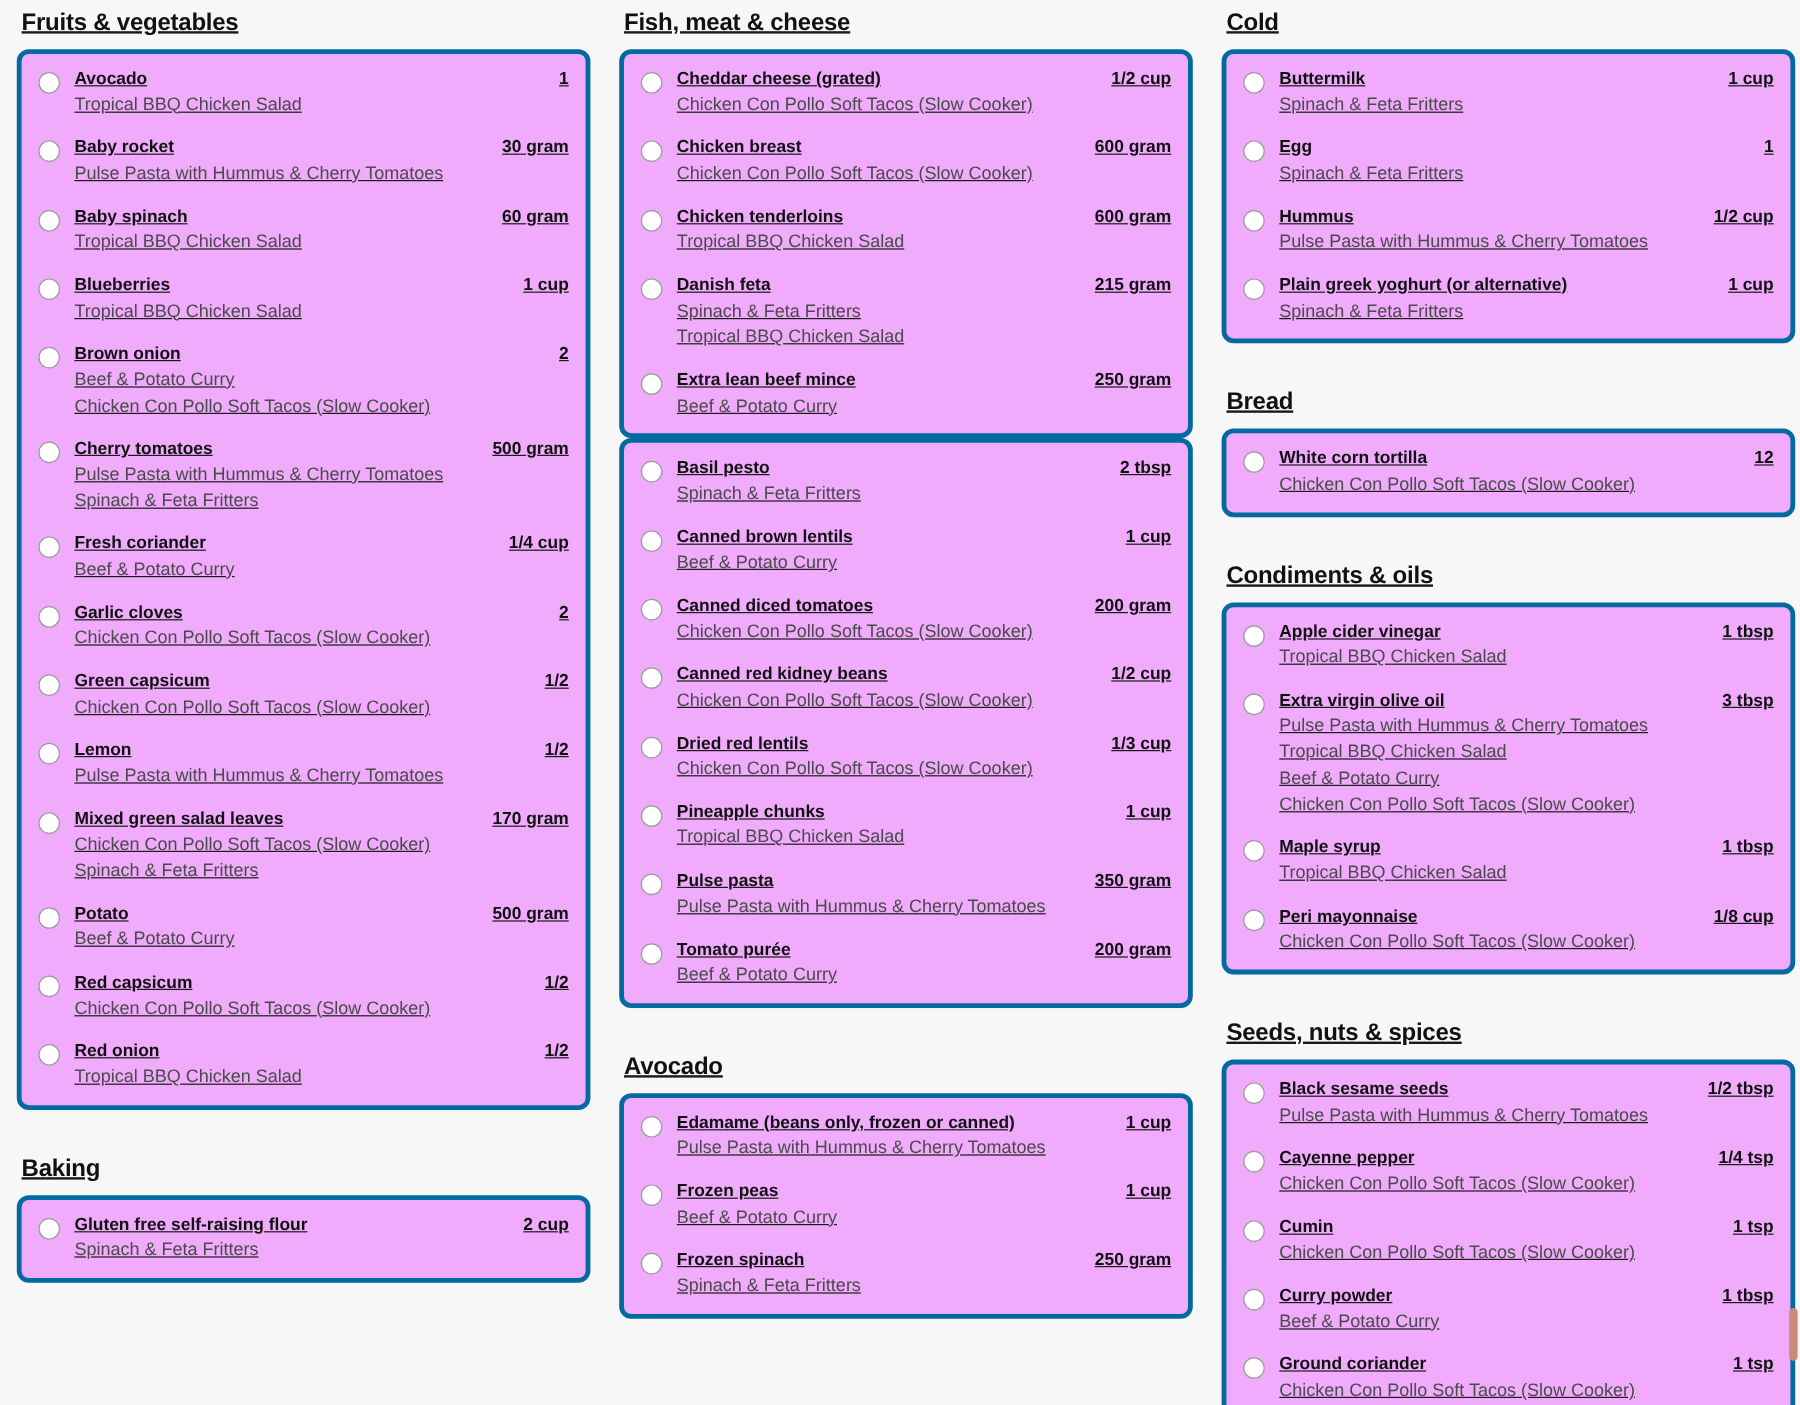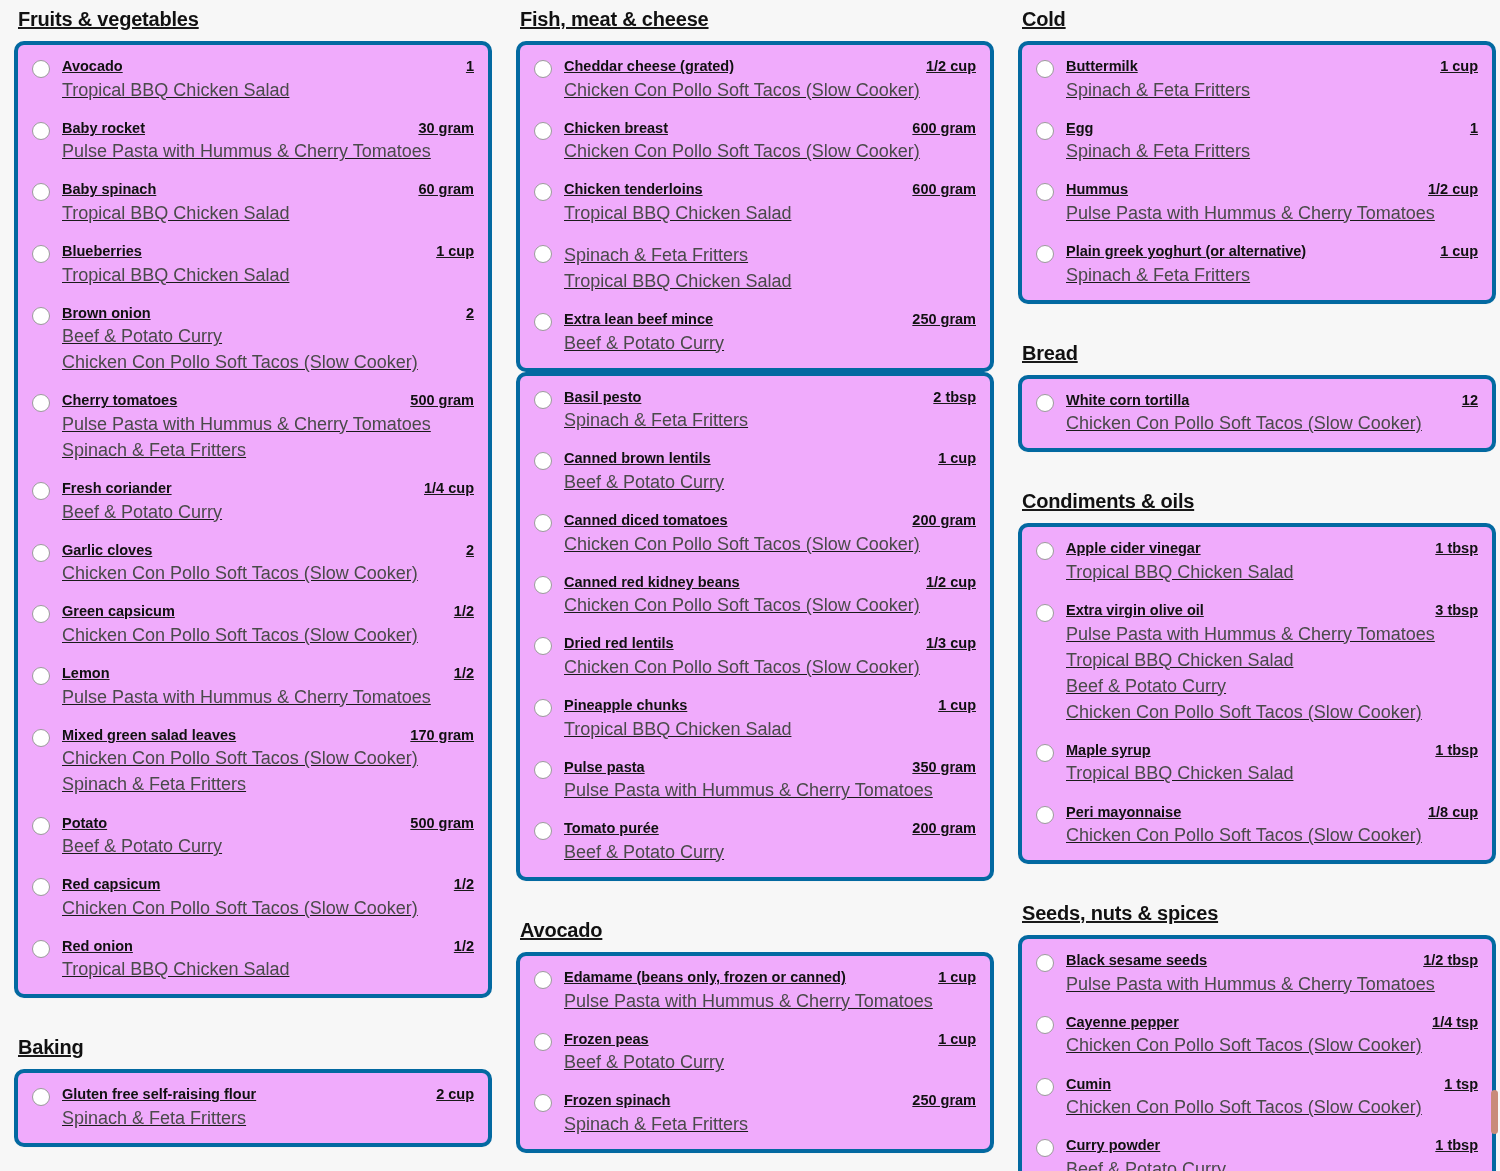--- a/index.html
+++ b/index.html
@@ -77,21 +77,21 @@
     line-height: 1.35;
   }
   .item-qty {
     font-size: 14.5px;
     font-weight: bold;
     color: #111;
     white-space: nowrap;
     line-height: 1.35;
   }
   .recipe {
-    font-size: 18px;
+    font-size: 15px;
     color: #4a4a4a;
     line-height: 1.45;
   }
   .scroll-indicator {
     position: absolute;
     right: 2px;
     width: 7px;
     height: 44px;
     border-radius: 4px;
     background: #c98a7a;
@@ -291,20 +291,24 @@
             <div class="row-head">
               <span class="item-name">Chicken tenderloins</span>
               <span class="item-qty">600 gram</span>
             </div>
             <div class="recipe">Tropical BBQ Chicken Salad</div>
           </div>
         </div>
         <div class="row">
           <div class="checkbox"></div>
           <div class="row-body">
+            <div class="row-head">
+              <span class="item-name">Danish feta</span>
+              <span class="item-qty">215 gram</span>
+            </div>
             <div class="recipe">Spinach &amp; Feta Fritters</div>
             <div class="recipe">Tropical BBQ Chicken Salad</div>
           </div>
         </div>
         <div class="row">
           <div class="checkbox"></div>
           <div class="row-body">
             <div class="row-head">
               <span class="item-name">Extra lean beef mince</span>
               <span class="item-qty">250 gram</span>

